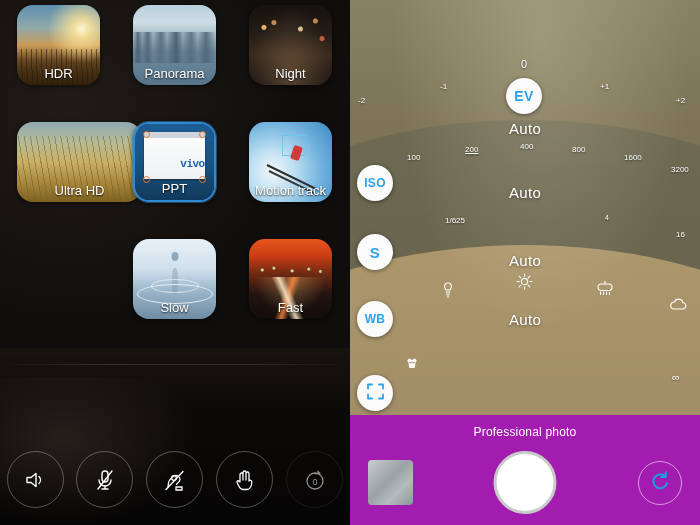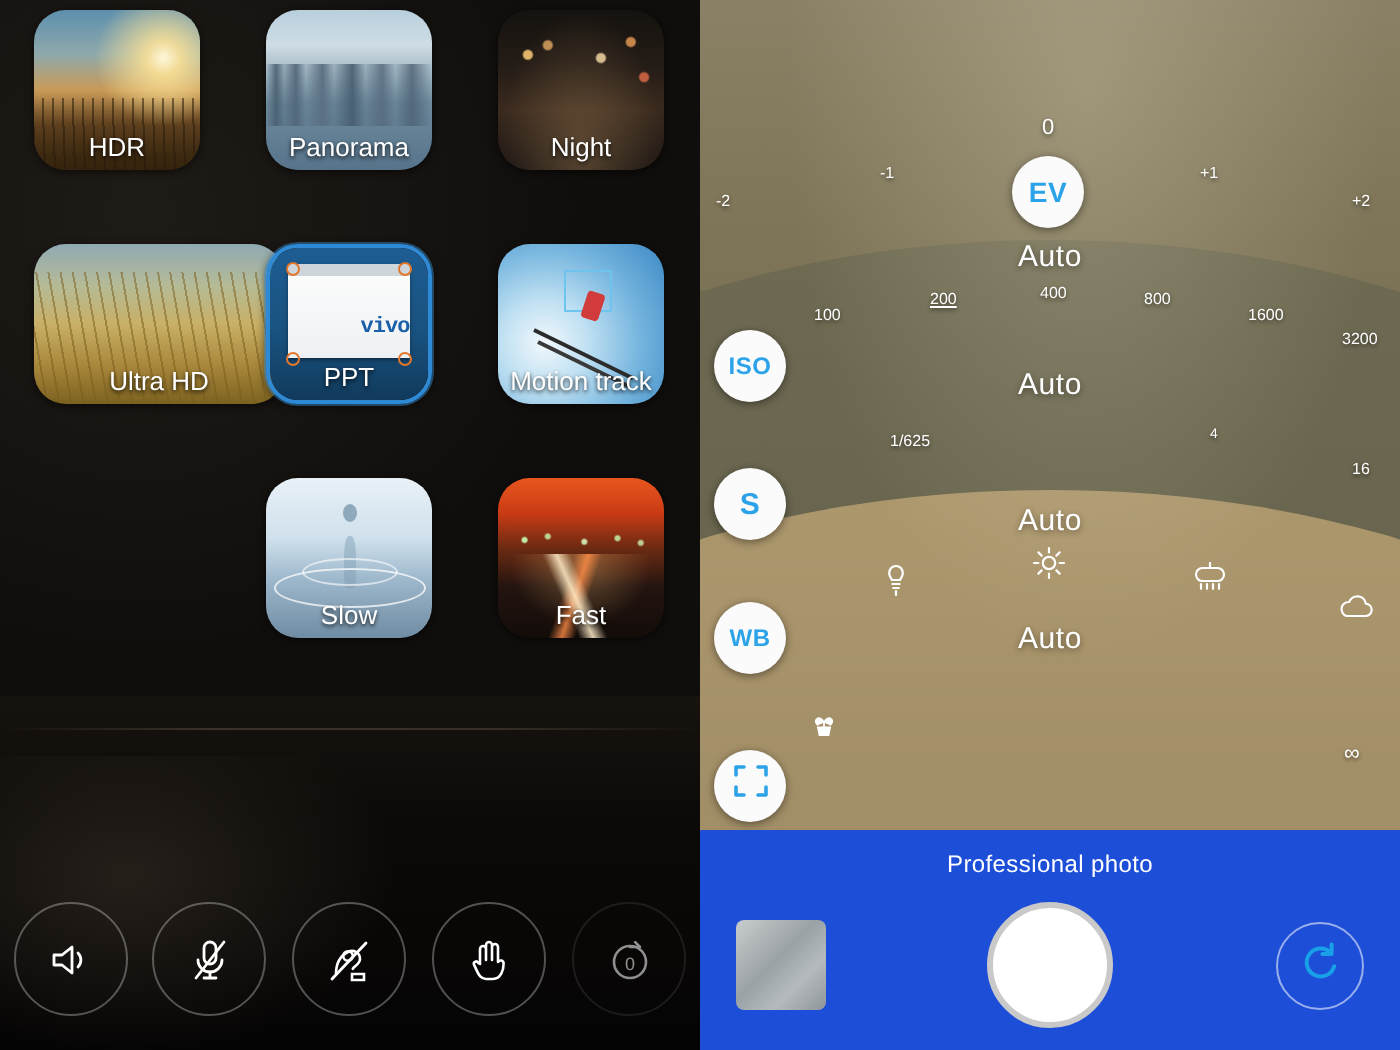--- a/index.html
+++ b/index.html
@@ -264,21 +264,21 @@
     letter-spacing:.3px;
   }
   .tick{
     position:absolute;color:#fff;font-size:8px;
     text-shadow:0 1px 2px rgba(0,0,0,.55);white-space:nowrap;
   }
   .tick-ico{position:absolute;color:#fff;}
 
   
   .ctrl{
-    position:absolute;left:350px;top:415px;width:350px;height:110px;background:#1d4ed8;
+    position:absolute;left:350px;top:415px;width:350px;height:110px;background:#a21caf;
   }
   .ctrl-label{
     position:absolute;left:0;right:0;top:10px;text-align:center;
     color:#fff;font-size:12px;letter-spacing:.2px;
   }
   .thumbbtn{
     position:absolute;left:18px;top:45px;width:45px;height:45px;border-radius:4px;
     background:linear-gradient(135deg,#c8ccce 0%,#9ba2a5 45%,#b4babd 70%,#8f9699 100%);
   }
   .shutter{

